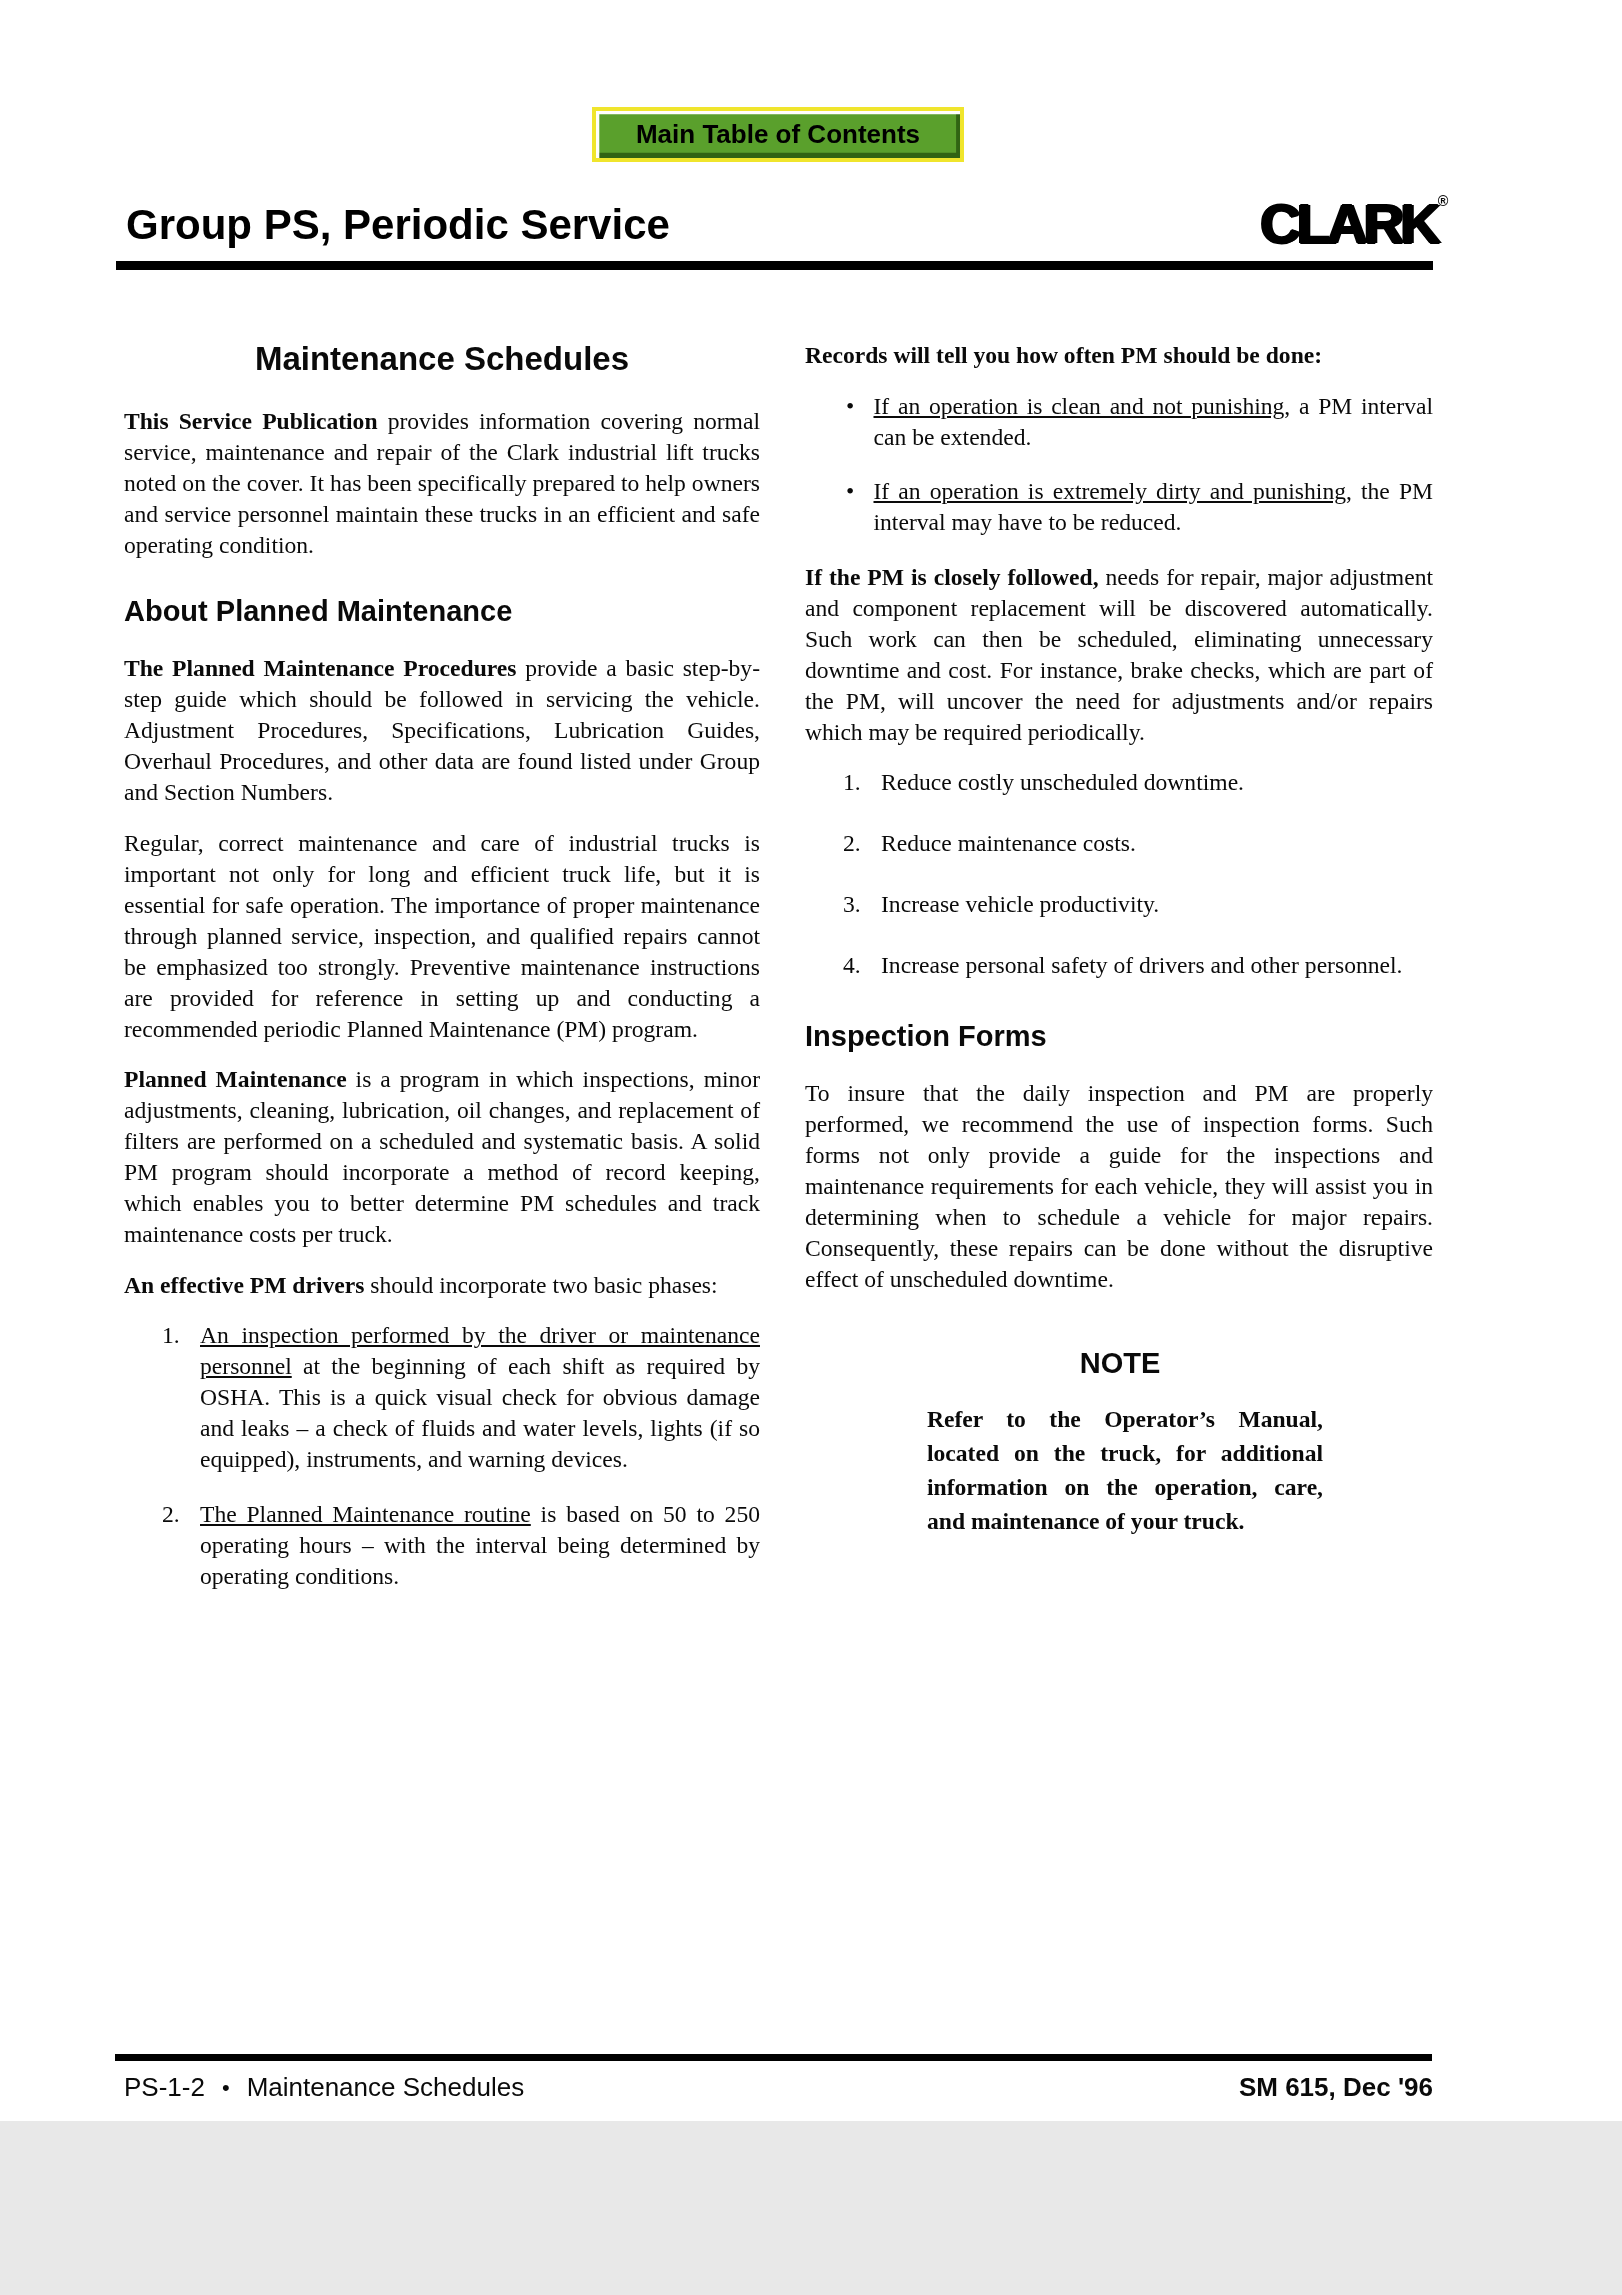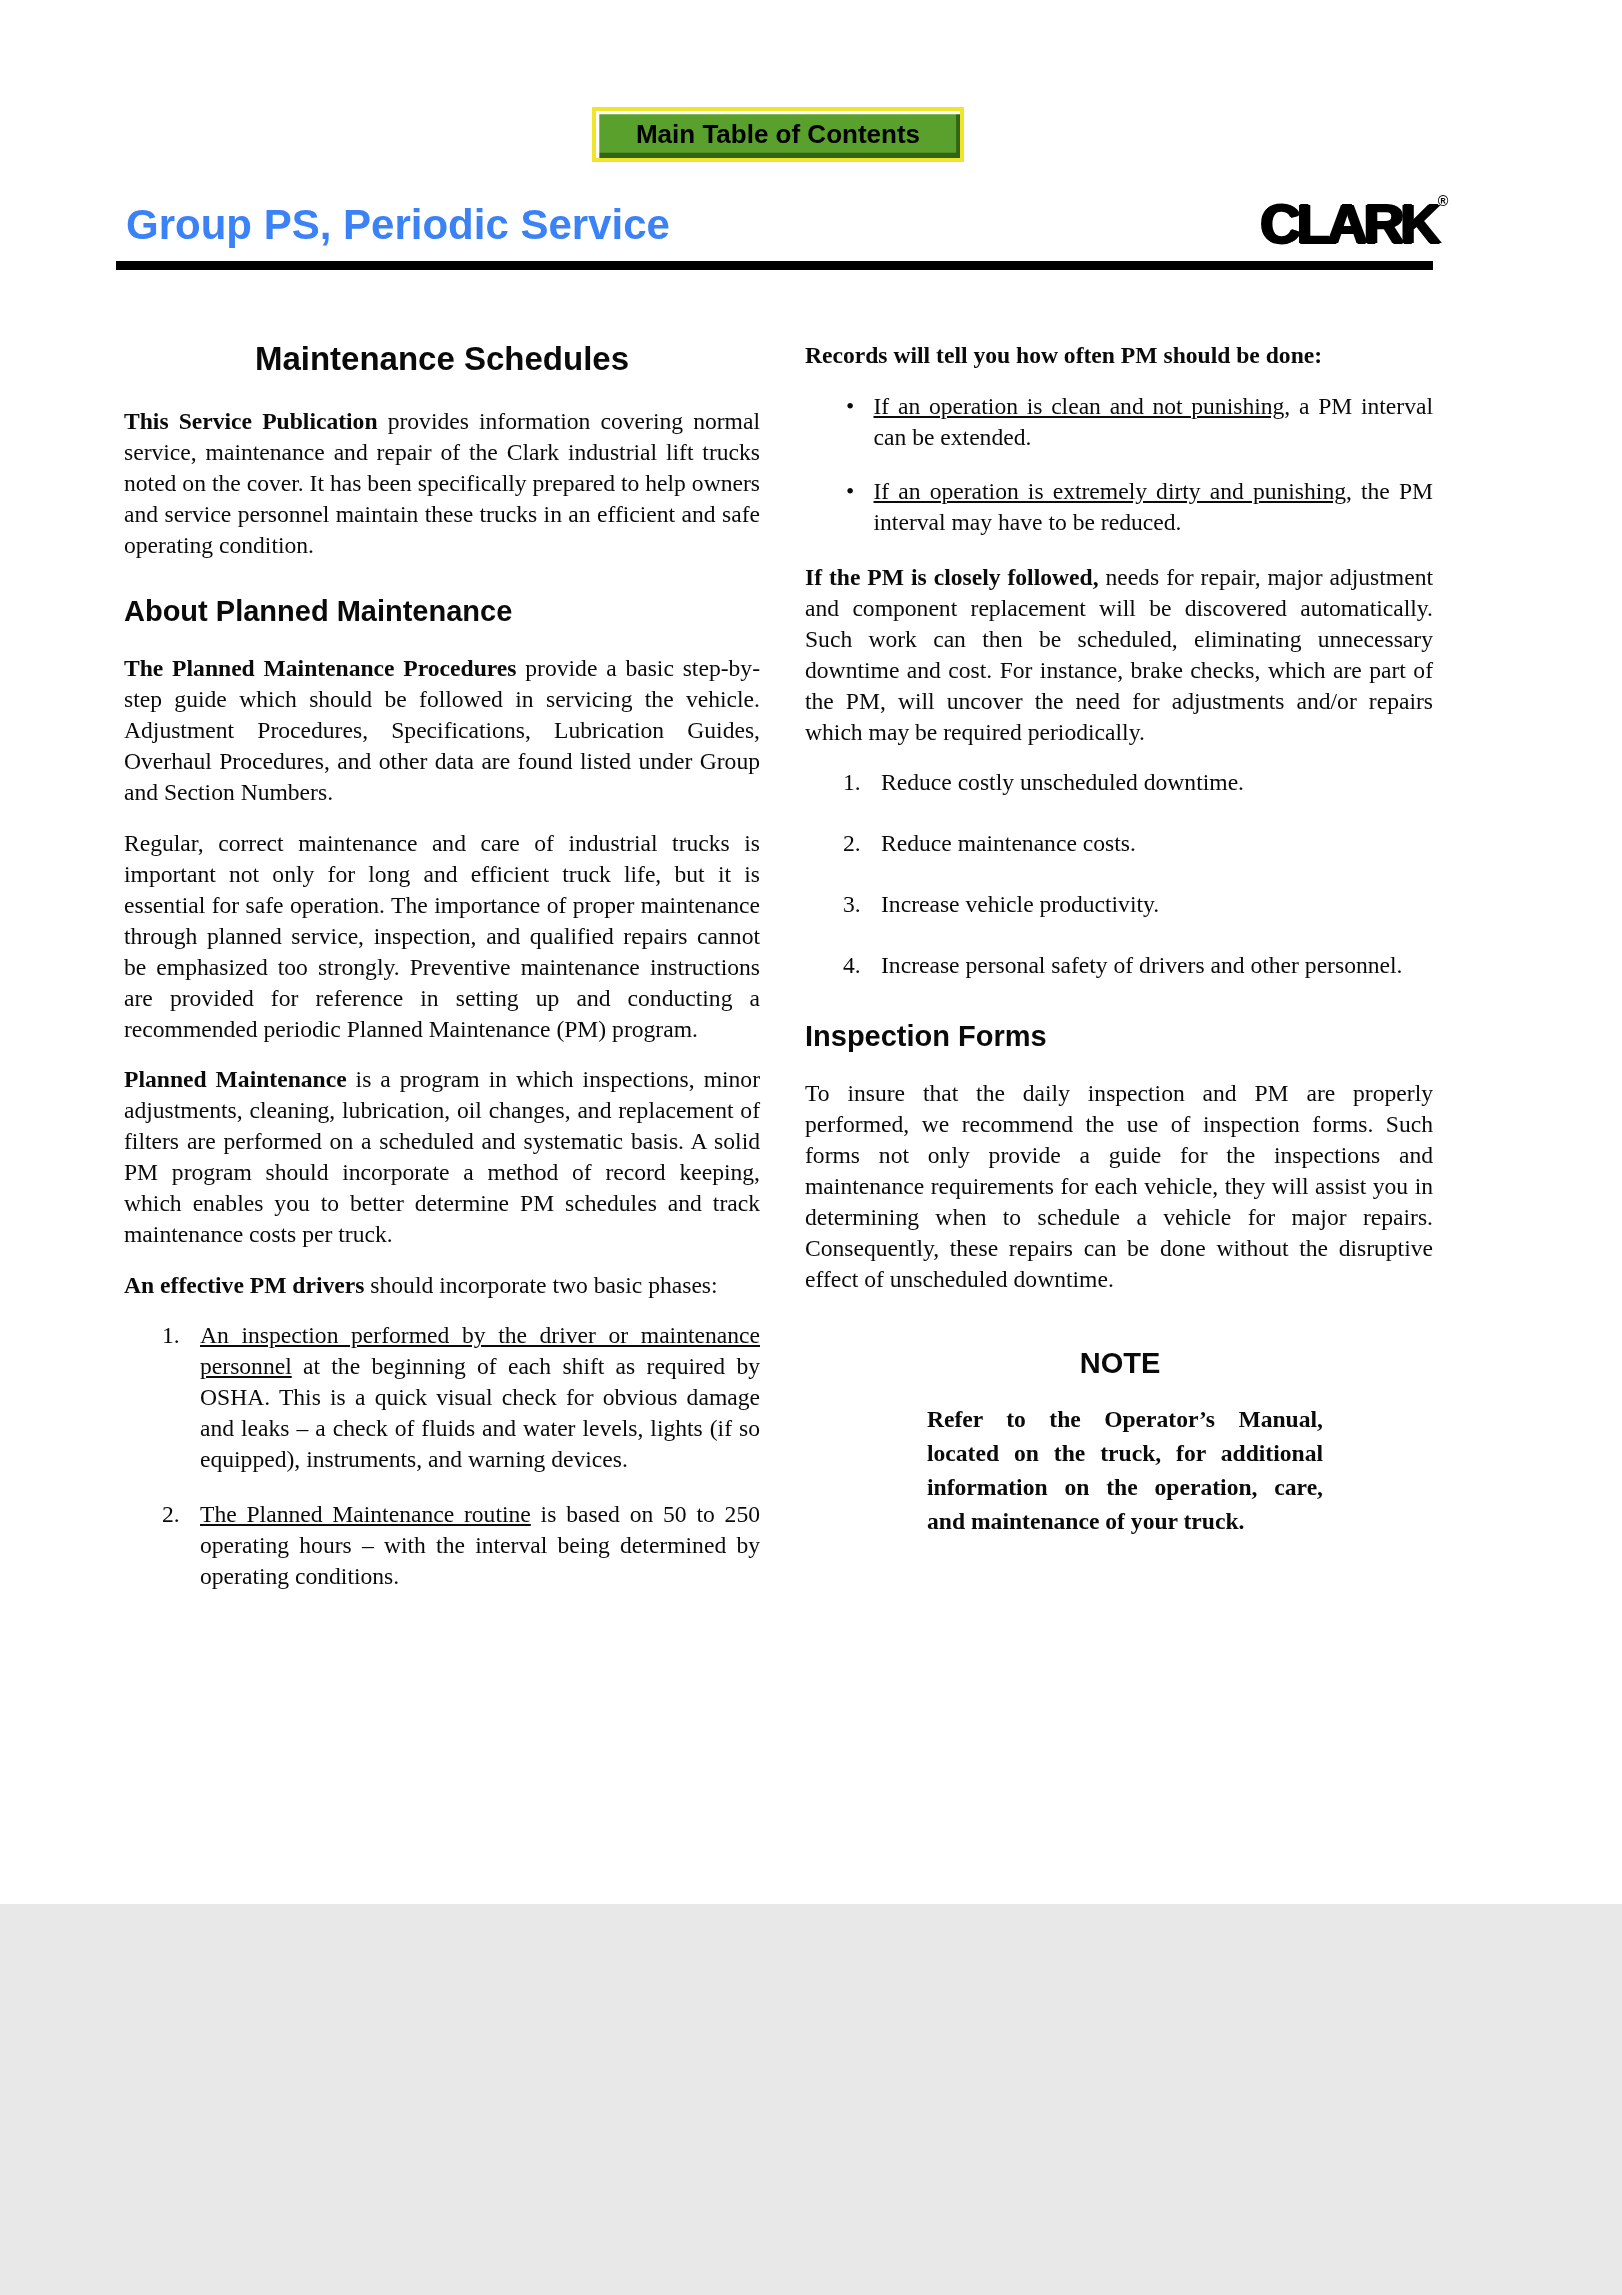--- a/index.html
+++ b/index.html
@@ -1,18 +1,18 @@
 <!DOCTYPE html>
 <html style="font-size:10.5px"><head>
 <meta charset="utf-8">
 <style>
   html,body{margin:0;padding:0;background:#e8e8e8;}
   .page{
     position:relative;
-    width:1623px;height:1904px;
+    width:1623px;height:2121px;
     background:#ffffff;
     font-family:"Liberation Serif", serif;
     color:#0a0a0a;
     overflow:hidden;
   }
   
   .toc-button{
     position:absolute;left:592px;top:107px;width:372px;height:55px;
     background:#5aa02c;
     border:4.6px solid #f0e52c;
@@ -20,21 +20,21 @@
     box-shadow:inset 3.3px 3.3px 0 #ffffff, inset -3.9px -5.2px 0 #316413;
     display:flex;align-items:center;justify-content:center;
     font-family:"Liberation Sans", sans-serif;
     font-weight:bold;font-size:26px;color:#000;
     cursor:pointer;
   }
   
   .header-title{
     position:absolute;left:126px;top:202px;
     font-family:"Liberation Sans", sans-serif;
-    font-weight:bold;font-size:42px;line-height:46px;color:#3b82f6;
+    font-weight:bold;font-size:42px;line-height:46px;color:#000000;
   }
   .logo{
     position:absolute;left:1260px;top:196px;width:177px;
     text-align:left;white-space:nowrap;
   }
   .logo-text{
     font-family:"Liberation Sans", sans-serif;
     font-weight:bold;font-size:56px;line-height:56px;
     letter-spacing:-3.9px;color:#000;
     text-shadow:2px 0 0 #000,-1.3px 0 0 #000,0 1.3px 0 #000,0 -0.7px 0 #000;

